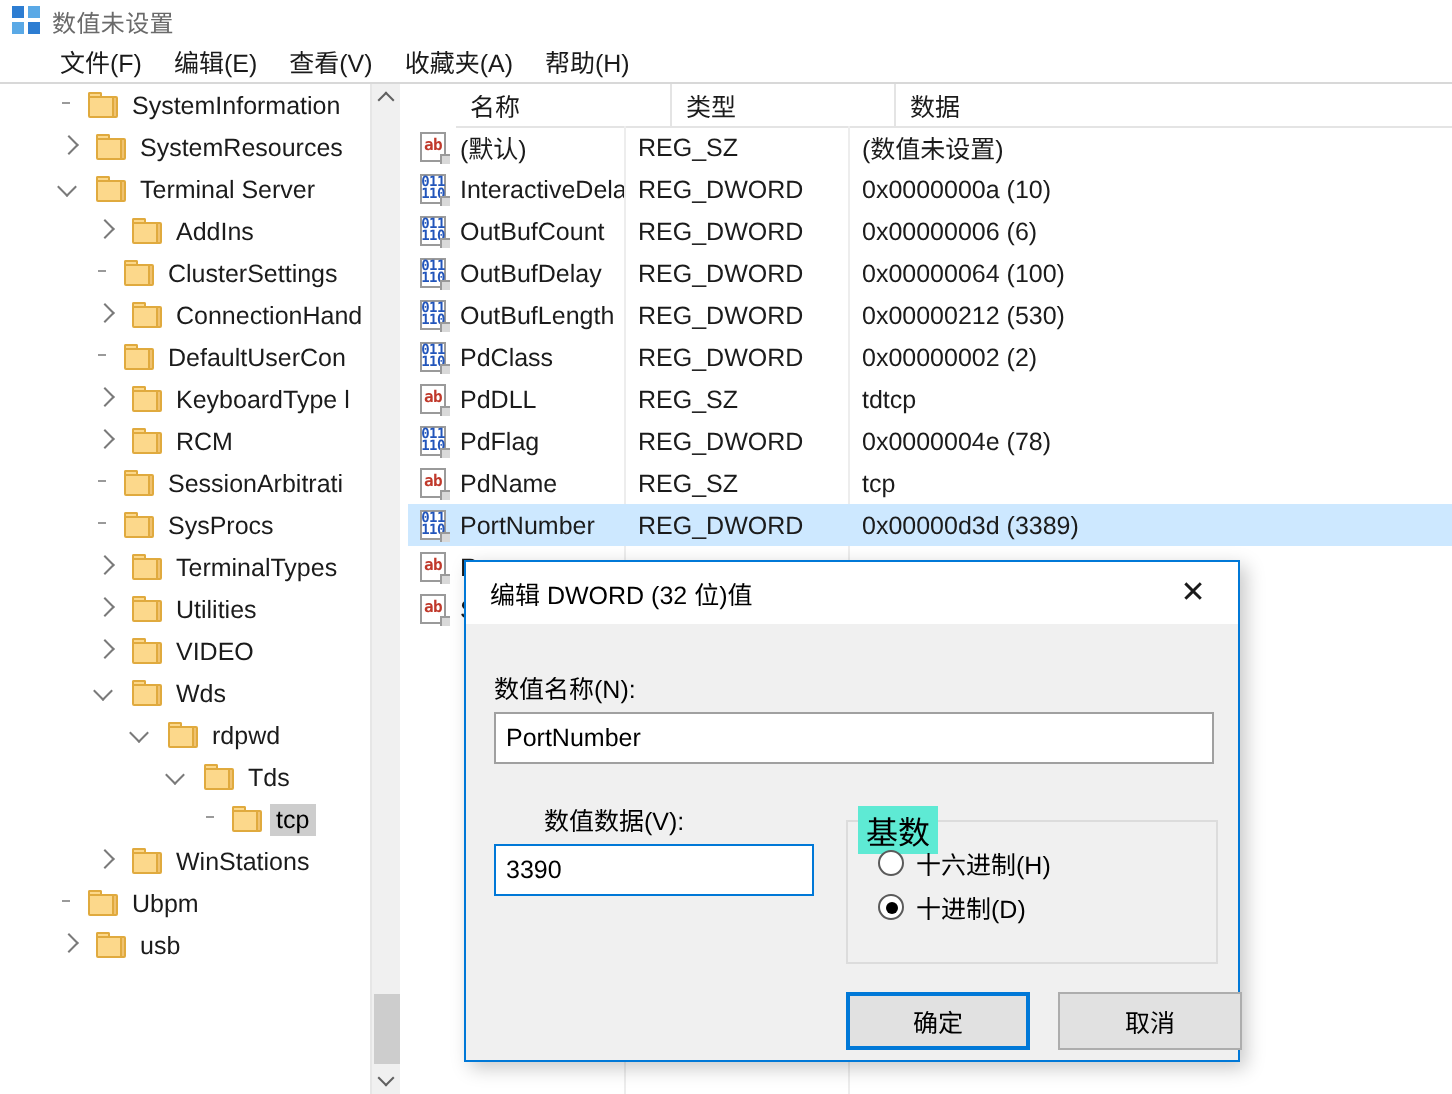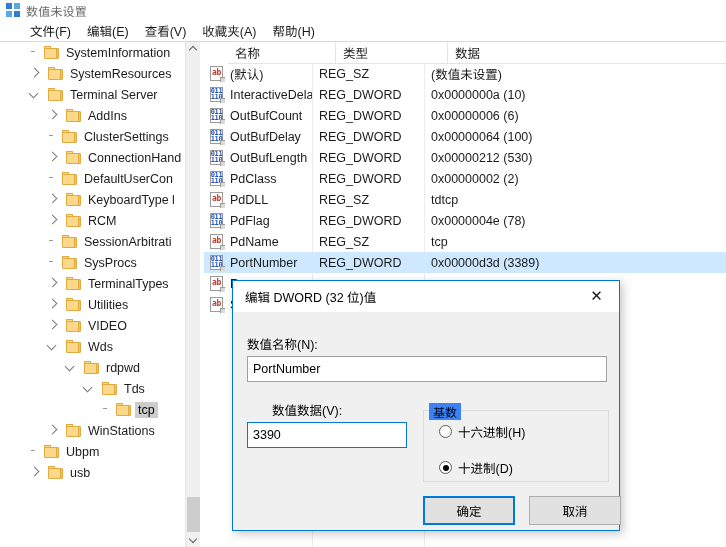--- a/index.html
+++ b/index.html
@@ -197,22 +197,22 @@
   .tbox{
     position:absolute;background:#ffffff;border:1px solid #a0a0a0;
     box-sizing:border-box;display:flex;align-items:center;
     padding-left:5px;font-size:12.5px;color:#000;
   }
   .tbox.focus{border:1px solid #0078d7;}
   .gbox{
     position:absolute;border:1px solid #dcdcdc;box-sizing:border-box;
   }
   .gbox-title{
-    position:absolute;background:#3b82f6;padding:0 4px;
-    font-size:12px;color:#000;white-space:nowrap;
+    position:absolute;background:#5eead4;padding:0 4px;
+    font-size:16px;color:#000;white-space:nowrap;
   }
   .radio{
     position:absolute;display:flex;align-items:center;font-size:12.5px;
     color:#000;white-space:nowrap;cursor:default;
   }
   .radio .dot{
     width:13px;height:13px;border:1px solid #5a5a5a;border-radius:50%;
     box-sizing:border-box;background:#fff;margin-right:6px;position:relative;
     flex:none;
   }
@@ -691,21 +691,21 @@
         <span>3390</span>
       </div>
 
       <div class="gbox" style="left:190px;top:98px;width:186px;height:72px;"></div>
       <div class="gbox-title" style="left:196px;top:91px;">基数</div>
 
       <div class="radio" style="left:206px;top:110px;">
         <span class="dot"></span>
         <span>十六进制(H)</span>
       </div>
-      <div class="radio on" style="left:206px;top:146px;">
+      <div class="radio on" style="left:206px;top:132px;">
         <span class="dot"></span>
         <span>十进制(D)</span>
       </div>
 
       <div class="btn" style="left:296px;top:184px;width:92px;height:29px;">取消</div>
       <div class="btn default" style="left:190px;top:184px;width:92px;height:29px;">确定</div>
     </div>
   </div>
 
 </div>

